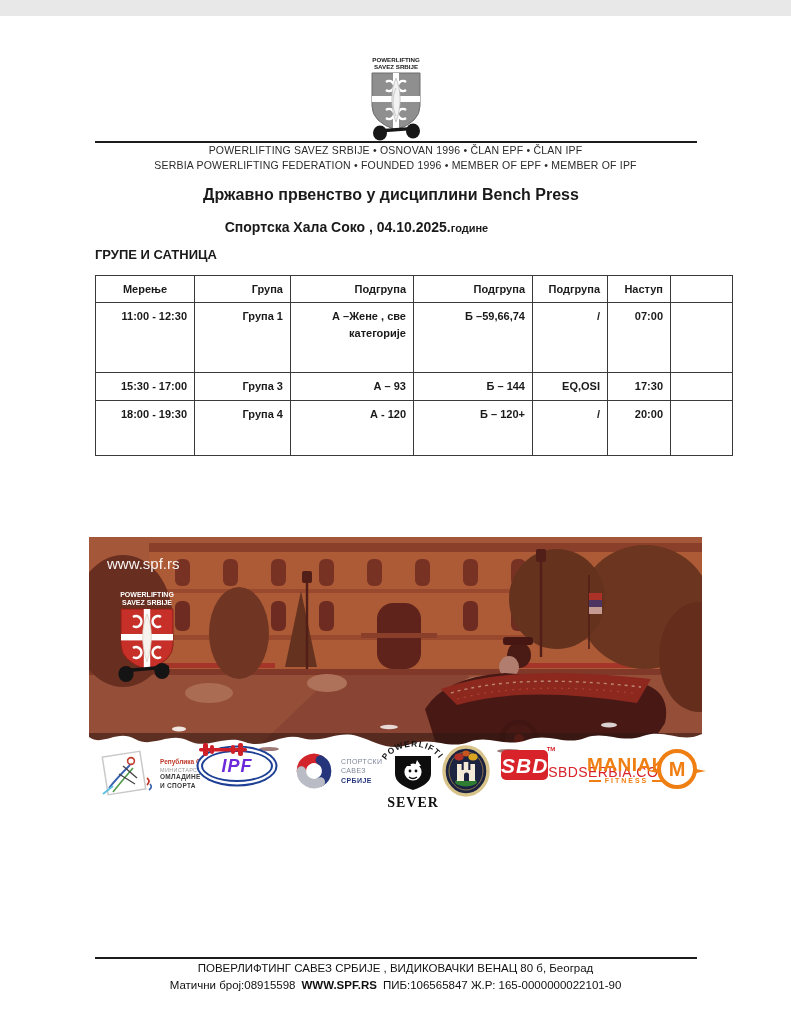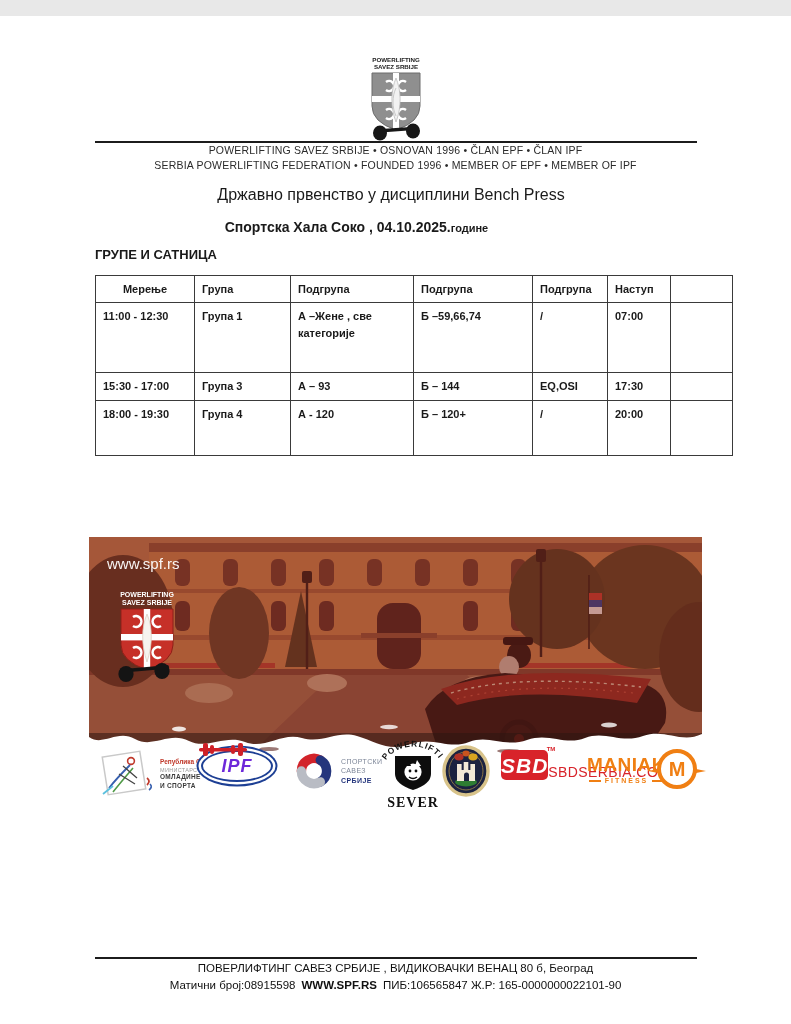--- a/index.html
+++ b/index.html
@@ -9,31 +9,31 @@
     margin:16px auto; overflow:hidden;
     font-family:"Liberation Sans", sans-serif; color:#1a1a1a;
   }
   .abs { position:absolute; }
 
   
   .top-rule { top:125px; left:95px; width:602px; height:2px; background:#1c1c1c; }
   .hdr-line { left:0; width:791px; text-align:center; font-size:10.5px; color:#2b2b2b; letter-spacing:.2px; }
   .hdr-line1 { top:128px; }
   .hdr-line2 { top:143px; }
-  .doc-title { top:170px; left:0; width:782px; text-align:center; font-size:16px; font-weight:normal; }
+  .doc-title { top:170px; left:0; width:782px; text-align:center; font-size:16px; font-weight:bold; }
   .doc-subtitle { top:203px; left:0; width:713px; text-align:center; font-size:14px; font-weight:bold; }
   .doc-subtitle .suffix { font-size:11px; }
   .section-heading { top:231px; left:95px; font-size:13px; font-weight:bold; }
 
   
   table.sched { position:absolute; top:259px; left:95px; width:637px;
     border-collapse:collapse; table-layout:fixed; }
   table.sched th, table.sched td {
     border:1.4px solid #3a3a3a; font-size:11px; font-weight:bold;
-    vertical-align:top; padding:5px 7px; text-align:left; line-height:1.5;
+    vertical-align:top; padding:5px 7px; text-align:right; line-height:1.5;
   }
   table.sched th { vertical-align:middle; padding-top:3px; padding-bottom:3px; }
   table.sched th.c0 { text-align:center; }
   .rh { height:27px; } .r1 { height:70px; } .r2 { height:53px; } .r3 { height:26px; } .r4 { height:55px; }
 
   
   .banner-photo { top:521px; left:89px; width:613px; height:228px; }
   .sponsor-row { top:722px; left:89px; width:613px; height:72px; }
   .sp { position:absolute; }
 

